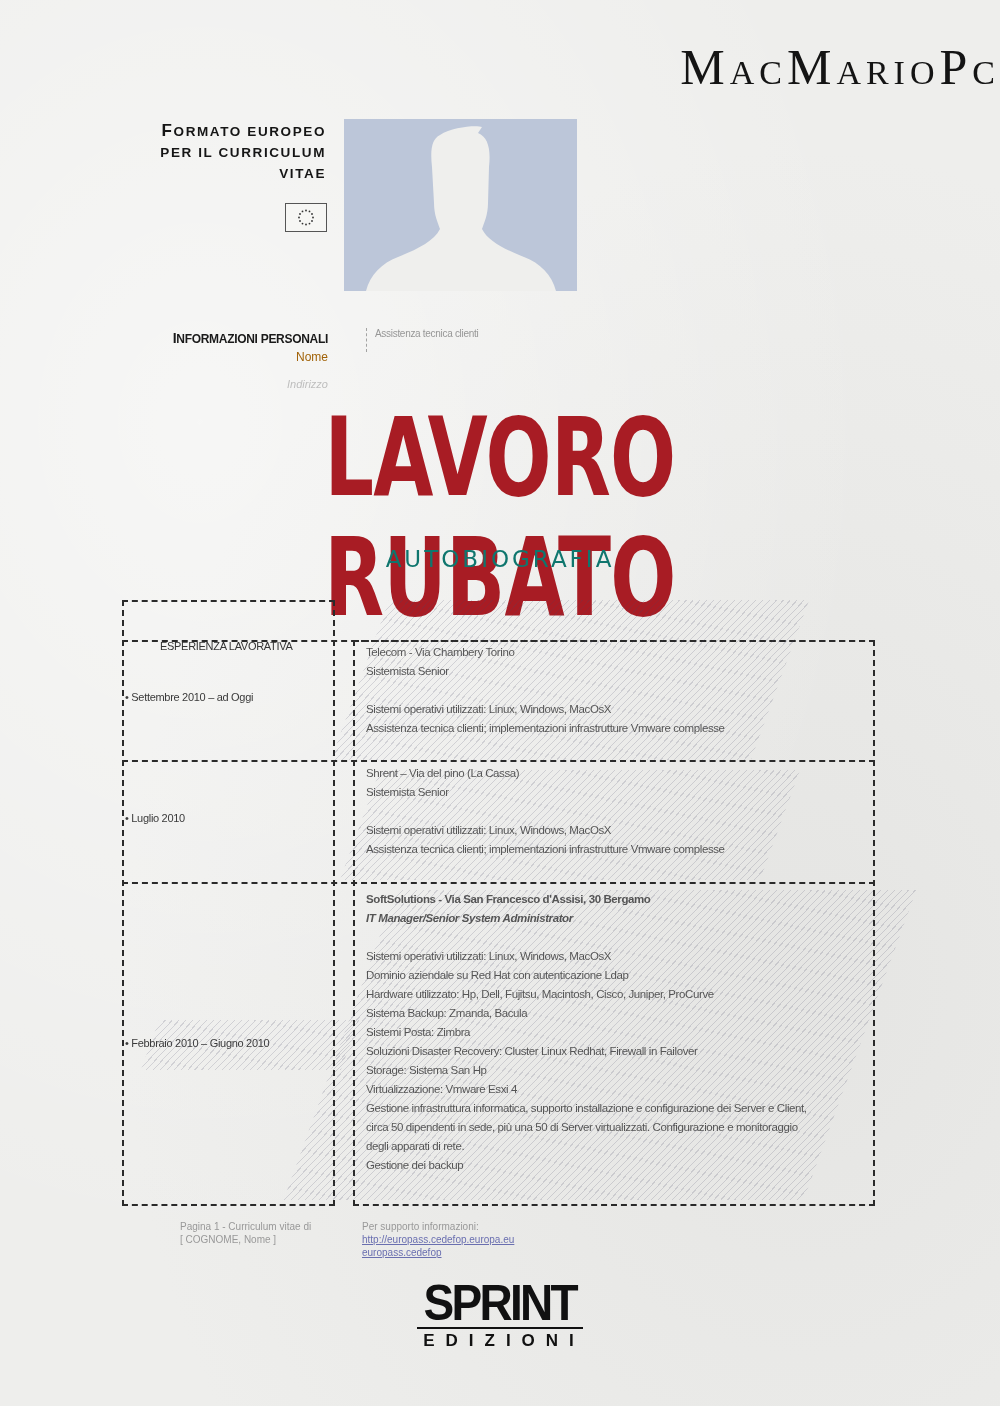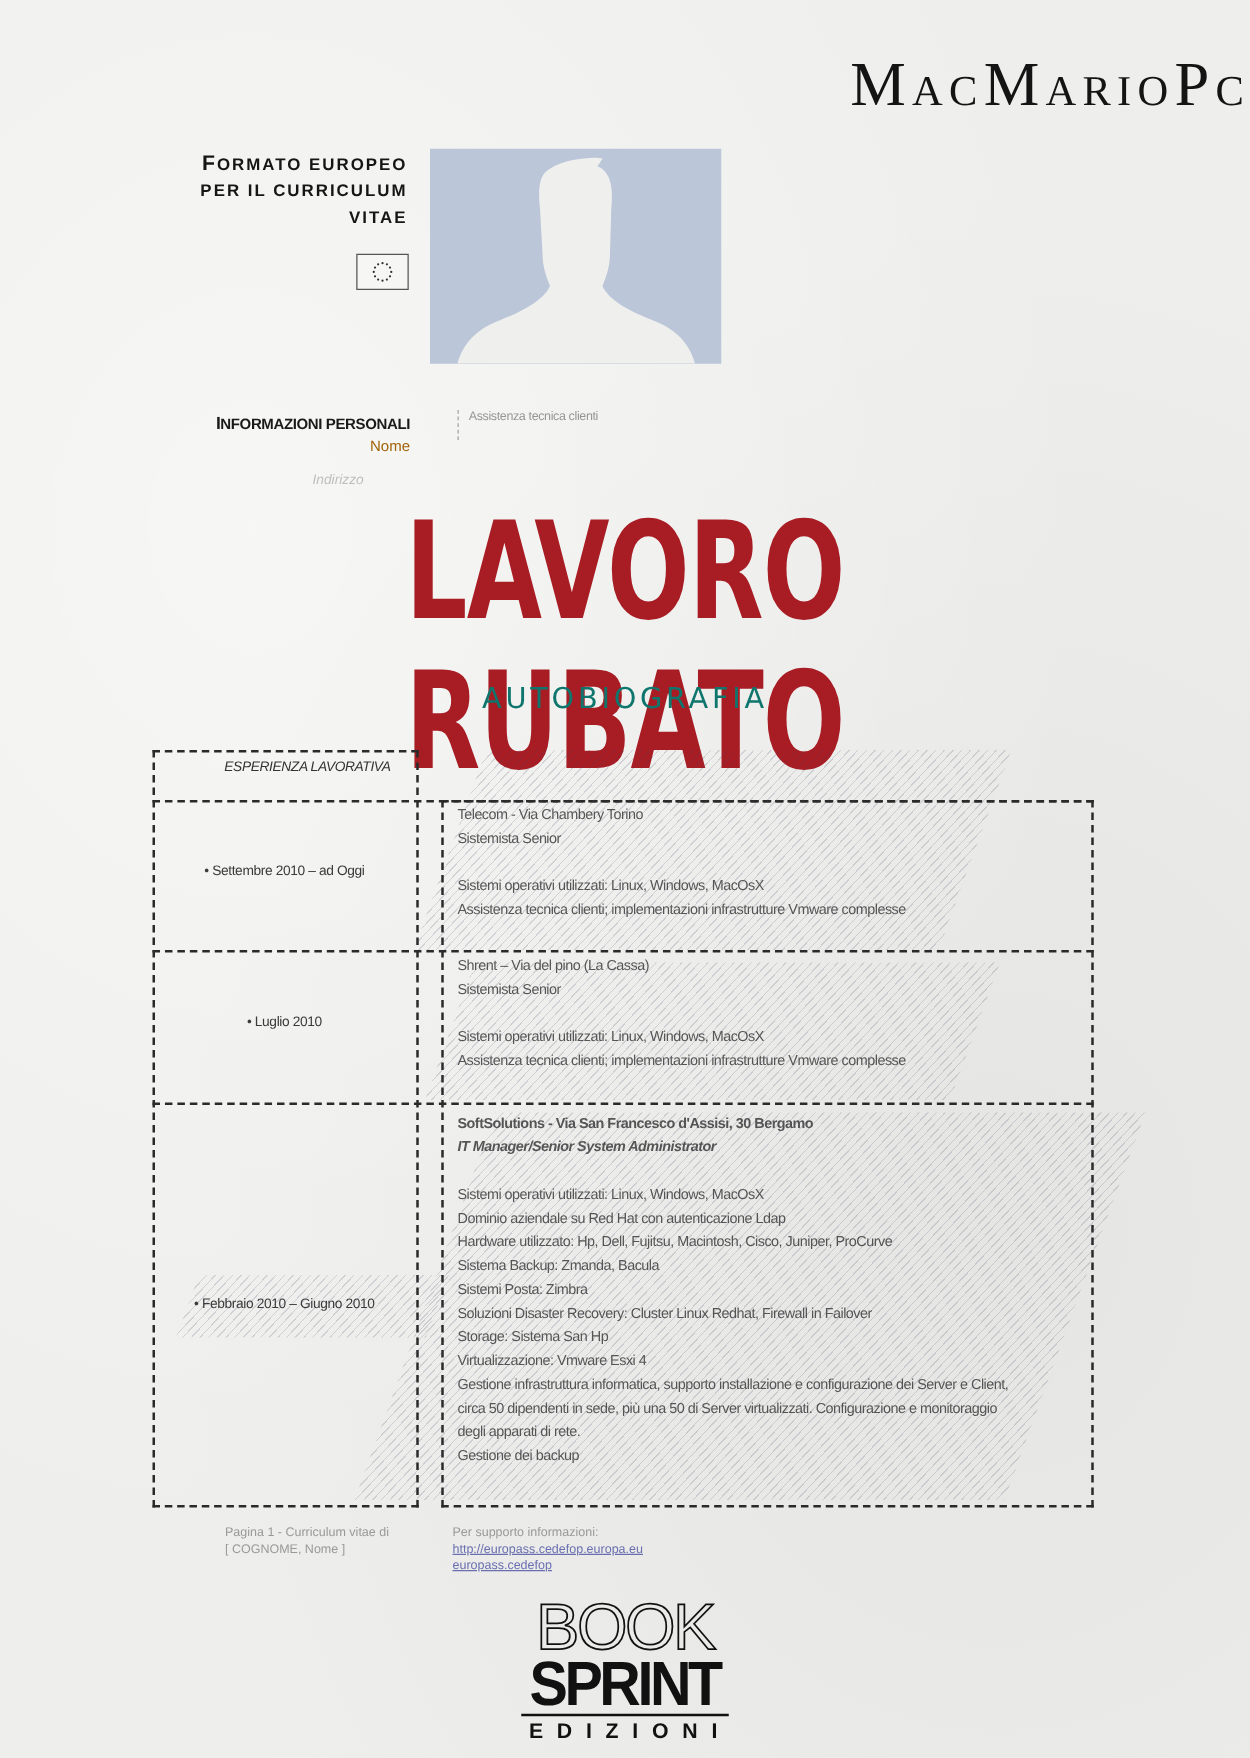--- a/index.html
+++ b/index.html
@@ -51,21 +51,21 @@
   .pi-label .cap { font-size: 14px; }
   .pi-name {
     left: 250px; top: 350px; width: 78px; text-align: right; font-size: 12px; color: #a16207;
   }
   .pi-value {
     left: 366px; top: 328px; width: 160px; height: 24px;
     border-left: 1px dashed #888; padding-left: 8px;
     font-size: 10px; color: #777; opacity: 0.75; letter-spacing: -0.3px;
   }
   .pi-address {
-    left: 250px; top: 378px; width: 78px; text-align: left;
+    left: 250px; top: 378px; width: 78px; text-align: right;
     font-size: 11px; color: #999; opacity: 0.6; font-style: italic;
   }
 
   
   .title {
     left: 0; width: 1000px; top: 398px; text-align: center;
     font-family: "DejaVu Sans", sans-serif; font-weight: bold;
     font-size: 108px; color: #a81c24; letter-spacing: -1px;
     transform: scaleX(0.72); transform-origin: center top;
     line-height: 120px;
@@ -77,21 +77,21 @@
 
   
   .dash-box { border: 2px dashed #2a2a2a; }
   .dash-h { height: 0; border-top: 2px dashed #2a2a2a; }
 
   .cv-text { font-size: 11.5px; color: #2b2b2b; line-height: 19px; letter-spacing: -0.4px; }
   .cv-text.bold { font-weight: bold; }
   .cv-text.italic { font-style: italic; }
   .faded { opacity: 0.78; }
 
-  .date { text-align: center; width: 205px; font-size: 11px; color: #3a3a3a; letter-spacing: -0.3px; }
+  .date { text-align: left; width: 205px; font-size: 11px; color: #3a3a3a; letter-spacing: -0.3px; }
 
   
   .smear {
     background: repeating-linear-gradient(
       120deg,
       rgba(60,60,80,0.0) 0px, rgba(60,60,80,0.0) 5px,
       rgba(70,70,100,0.18) 5px, rgba(70,70,100,0.18) 6px);
     pointer-events: none;
   }
 
@@ -155,21 +155,21 @@
   <span class="cap">I</span><span>NFORMAZIONI PERSONALI</span>
 </div>
 <div class="abs pi-name">Nome</div>
 <div class="abs pi-value">Assistenza tecnica clienti</div>
 <div class="abs pi-address">Indirizzo</div>
 
 <div class="abs title">LAVORO RUBATO</div>
 <div class="abs subtitle">AUTOBIOGRAFIA</div>
 
 <div class="abs dash-box" style="left:122px; top:600px; width:213px; height:606px;"></div>
-<div class="abs" style="left:160px; top:608px; width:172px; font-size:11px; color:#333; text-align:center; letter-spacing:-0.3px;font-style:italic;">ESPERIENZA LAVORATIVA</div>
+<div class="abs" style="left:160px; top:640px; width:172px; font-size:11px; color:#333; text-align:left; letter-spacing:-0.3px;">ESPERIENZA LAVORATIVA</div>
 <div class="abs dash-box" style="left:353px; top:640px; width:522px; height:566px;"></div>
 <div class="abs dash-h" style="left:122px; top:640px; width:753px;"></div>
 <div class="abs dash-h" style="left:122px; top:760px; width:753px;"></div>
 <div class="abs dash-h" style="left:122px; top:882px; width:753px;"></div>
 
 <div class="abs date" style="left:125px; top:691px;">• Settembre 2010 – ad Oggi</div>
 <div class="abs faded" style="left:366px; top:643px; width:500px;">
   <div class="cv-text">Telecom - Via Chambery Torino</div>
   <div class="cv-text">Sistemista Senior</div>
   <div class="cv-text" style="height:19px;"></div>
@@ -214,17 +214,16 @@
   <div>Pagina 1 - Curriculum vitae di</div>
   <div>[ COGNOME, Nome ]</div>
 </div>
 <div class="abs footer-right">
   <div>Per supporto informazioni:</div>
   <div class="link">http://europass.cedefop.europa.eu</div>
   <div class="link">europass.cedefop</div>
 </div>
 
 <div class="abs logo">
-  <div class="book">BOOK</div>
   <div class="sprint">SPRINT</div>
   <div class="rule"></div>
   <div class="edizioni">EDIZIONI</div>
 </div>
 
 </body></html>

